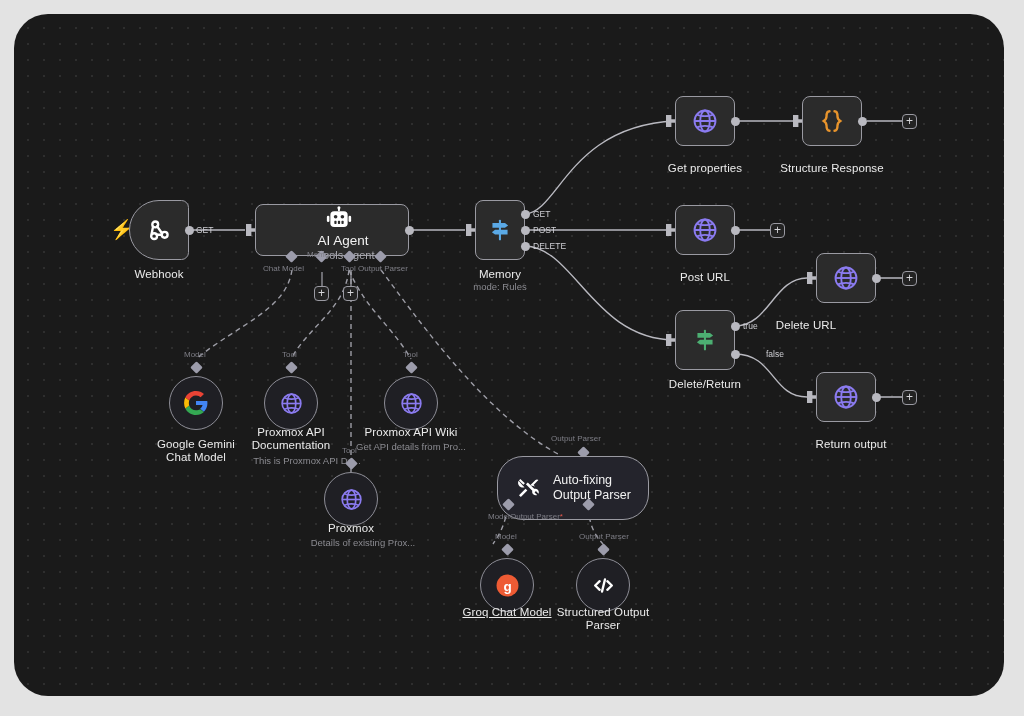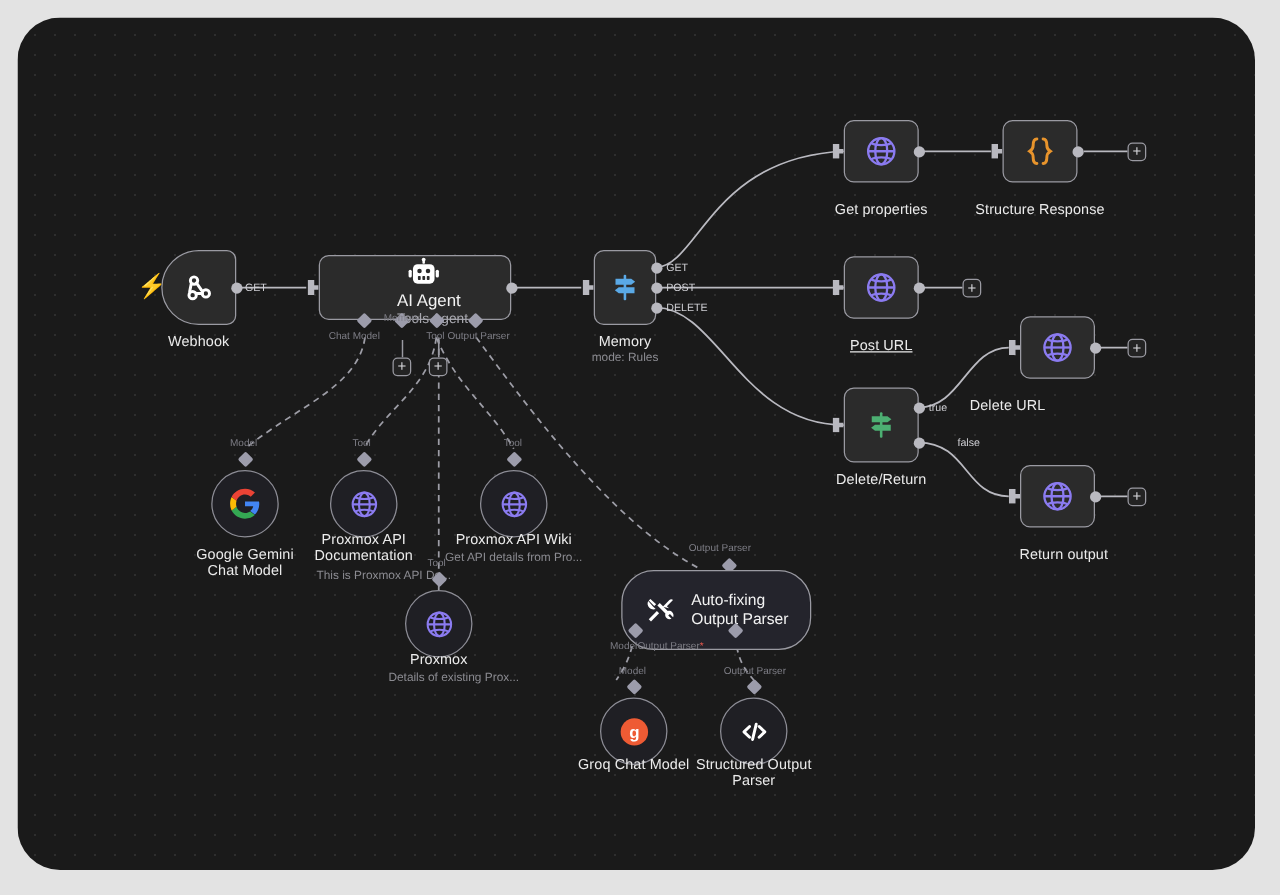--- a/index.html
+++ b/index.html
@@ -286,21 +286,21 @@
           <line x1="3" y1="12" x2="21" y2="12"></line>
           <path d="M5 6.4 C8 8.3 16 8.3 19 6.4"></path>
           <path d="M5 17.6 C8 15.7 16 15.7 19 17.6"></path>
         </g>
       </svg>
     </div>
     <div class="dot" style="left:717px;top:212px;"></div>
     <div class="plus" style="left:756px;top:209px;">
           <span>+</span>
         </div>
-    <div class="nlabel" style="left:641px;top:257px;width:100px;text-decoration:underline;">Post URL</div>
+    <div class="nlabel" style="left:641px;top:257px;width:100px;">Post URL</div>
   </div>
 
   <div class="node">
     <div class="inarrow" style="left:652px;top:320px;"></div>
     <div class="box" style="left:661px;top:296px;width:60px;height:60px;">
       <svg class="ico" width="26" height="26" viewBox="0 0 24 24">
         <g fill="#4caf72">
           <rect x="11" y="2.5" width="1.9" height="19" rx=".8"></rect>
           <path d="M5 5.6 h11.6 l2.9 2.2 -2.9 2.2 H5 z"></path>
           <path d="M19 11.8 H7.4 l-2.9 2.2 2.9 2.2 H19 z"></path>
@@ -445,21 +445,21 @@
 
   <div class="node">
     <div class="slabel" style="left:481px;top:518px;">Model</div>
     <div class="diamond" style="left:489px;top:531px;"></div>
     <div class="circlenode" style="left:466px;top:544px;">
       <svg class="ico" width="27" height="27" viewBox="0 0 32 32">
         <circle cx="16" cy="16" r="13" fill="#ee5b34"></circle>
         <text x="16" y="22" text-anchor="middle" font-family="'Liberation Sans',sans-serif" font-size="16" font-weight="bold" fill="#ffffff">g</text>
       </svg>
     </div>
-    <div class="nlabel" style="left:443px;top:592px;width:100px;">Groq Chat Model</div>
+    <div class="nlabel" style="left:443px;top:592px;width:100px;text-decoration:underline;">Groq Chat Model</div>
   </div>
 
   <div class="node">
     <div class="slabel" style="left:565px;top:518px;">Output Parser</div>
     <div class="diamond" style="left:585px;top:531px;"></div>
     <div class="circlenode" style="left:562px;top:544px;">
       <svg class="ico" width="27" height="27" viewBox="0 0 24 24">
         <g fill="none" stroke="#ffffff" stroke-width="2.1" stroke-linecap="round" stroke-linejoin="round">
           <polyline points="8.6,8.2 4.6,12 8.6,15.8"></polyline>
           <polyline points="15.4,8.2 19.4,12 15.4,15.8"></polyline>

